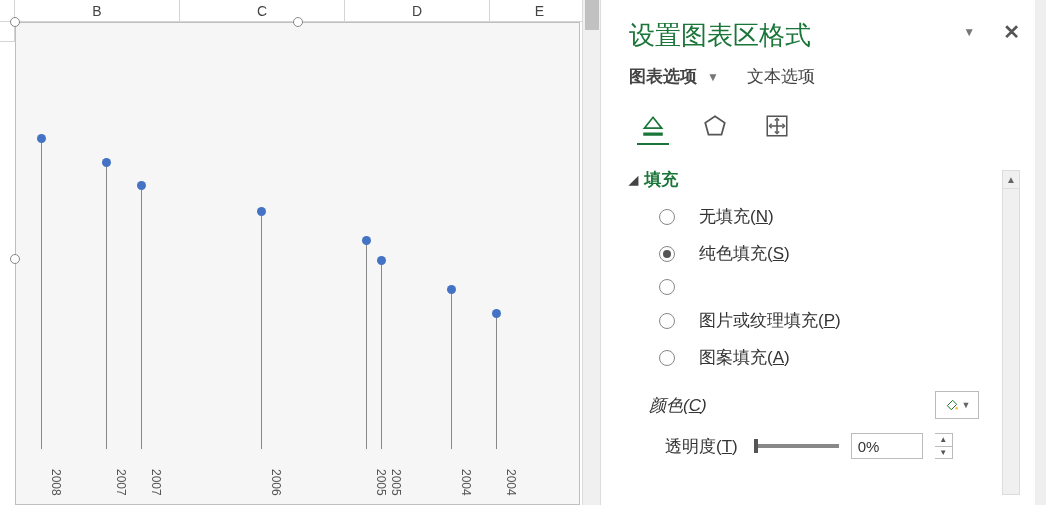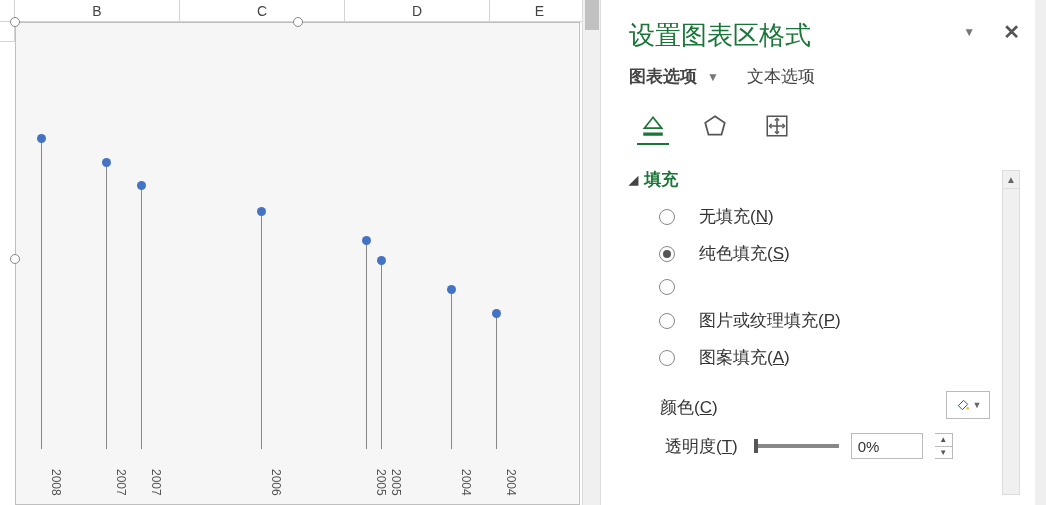--- a/index.html
+++ b/index.html
@@ -50,21 +50,21 @@
 
     .section-head { margin-top: 26px; font-size: 17px; color: #1a7538; font-weight: bold; display: flex; align-items: center; gap: 6px; }
     .section-head .tri { font-size: 12px; color: #444; }
 
     .radios { margin-top: 14px; margin-left: 30px; display: flex; flex-direction: column; gap: 14px; font-size: 17px; color: #333; }
     .radio-item { display: flex; align-items: center; gap: 24px; }
     .radio-circle { width: 16px; height: 16px; border: 1px solid #888; border-radius: 50%; display: flex; align-items: center; justify-content: center; }
     .radio-circle.checked::after { content: ""; width: 8px; height: 8px; background: #555; border-radius: 50%; }
     .hotkey { text-decoration: underline; }
 
-    .colorrow { margin-top: 22px; margin-left: 31px; display: flex; align-items: flex-end; justify-content: space-between; width: 330px; font-size: 17px; color: #333;}
+    .colorrow { margin-top: 22px; margin-left: 20px; display: flex; align-items: center; justify-content: space-between; width: 330px; font-size: 17px; color: #333; font-style: italic;}
     .color-dropdown { border: 1px solid #bbb; width: 44px; height: 28px; display: flex; align-items: center; justify-content: center; gap: 2px; }
     .bucket { width: 16px; height: 16px; }
 
     .transrow { margin-top: 14px; margin-left: 36px; display: flex; align-items: center; gap: 12px; font-size: 17px; color: #333; width: 340px;}
     .slider { flex: 0 0 85px; height: 4px; background: #888; position: relative; margin-left: 4px;}
     .slider .knob { width: 4px; height: 14px; background: #555; position: absolute; left: 0; top: -5px; }
     .spinbox { border: 1px solid #bbb; width: 72px; height: 26px; display: flex; align-items: center; padding-left: 6px; font-size: 15px; }
     .spinbtns { border: 1px solid #bbb; border-left: none; width: 18px; height: 26px; display: flex; flex-direction: column; }
     .spinbtns div { flex: 1; display:flex; align-items:center; justify-content:center; font-size:8px; color:#555; border-bottom: 1px solid #bbb;}
     .spinbtns div:last-child { border-bottom: none; }

